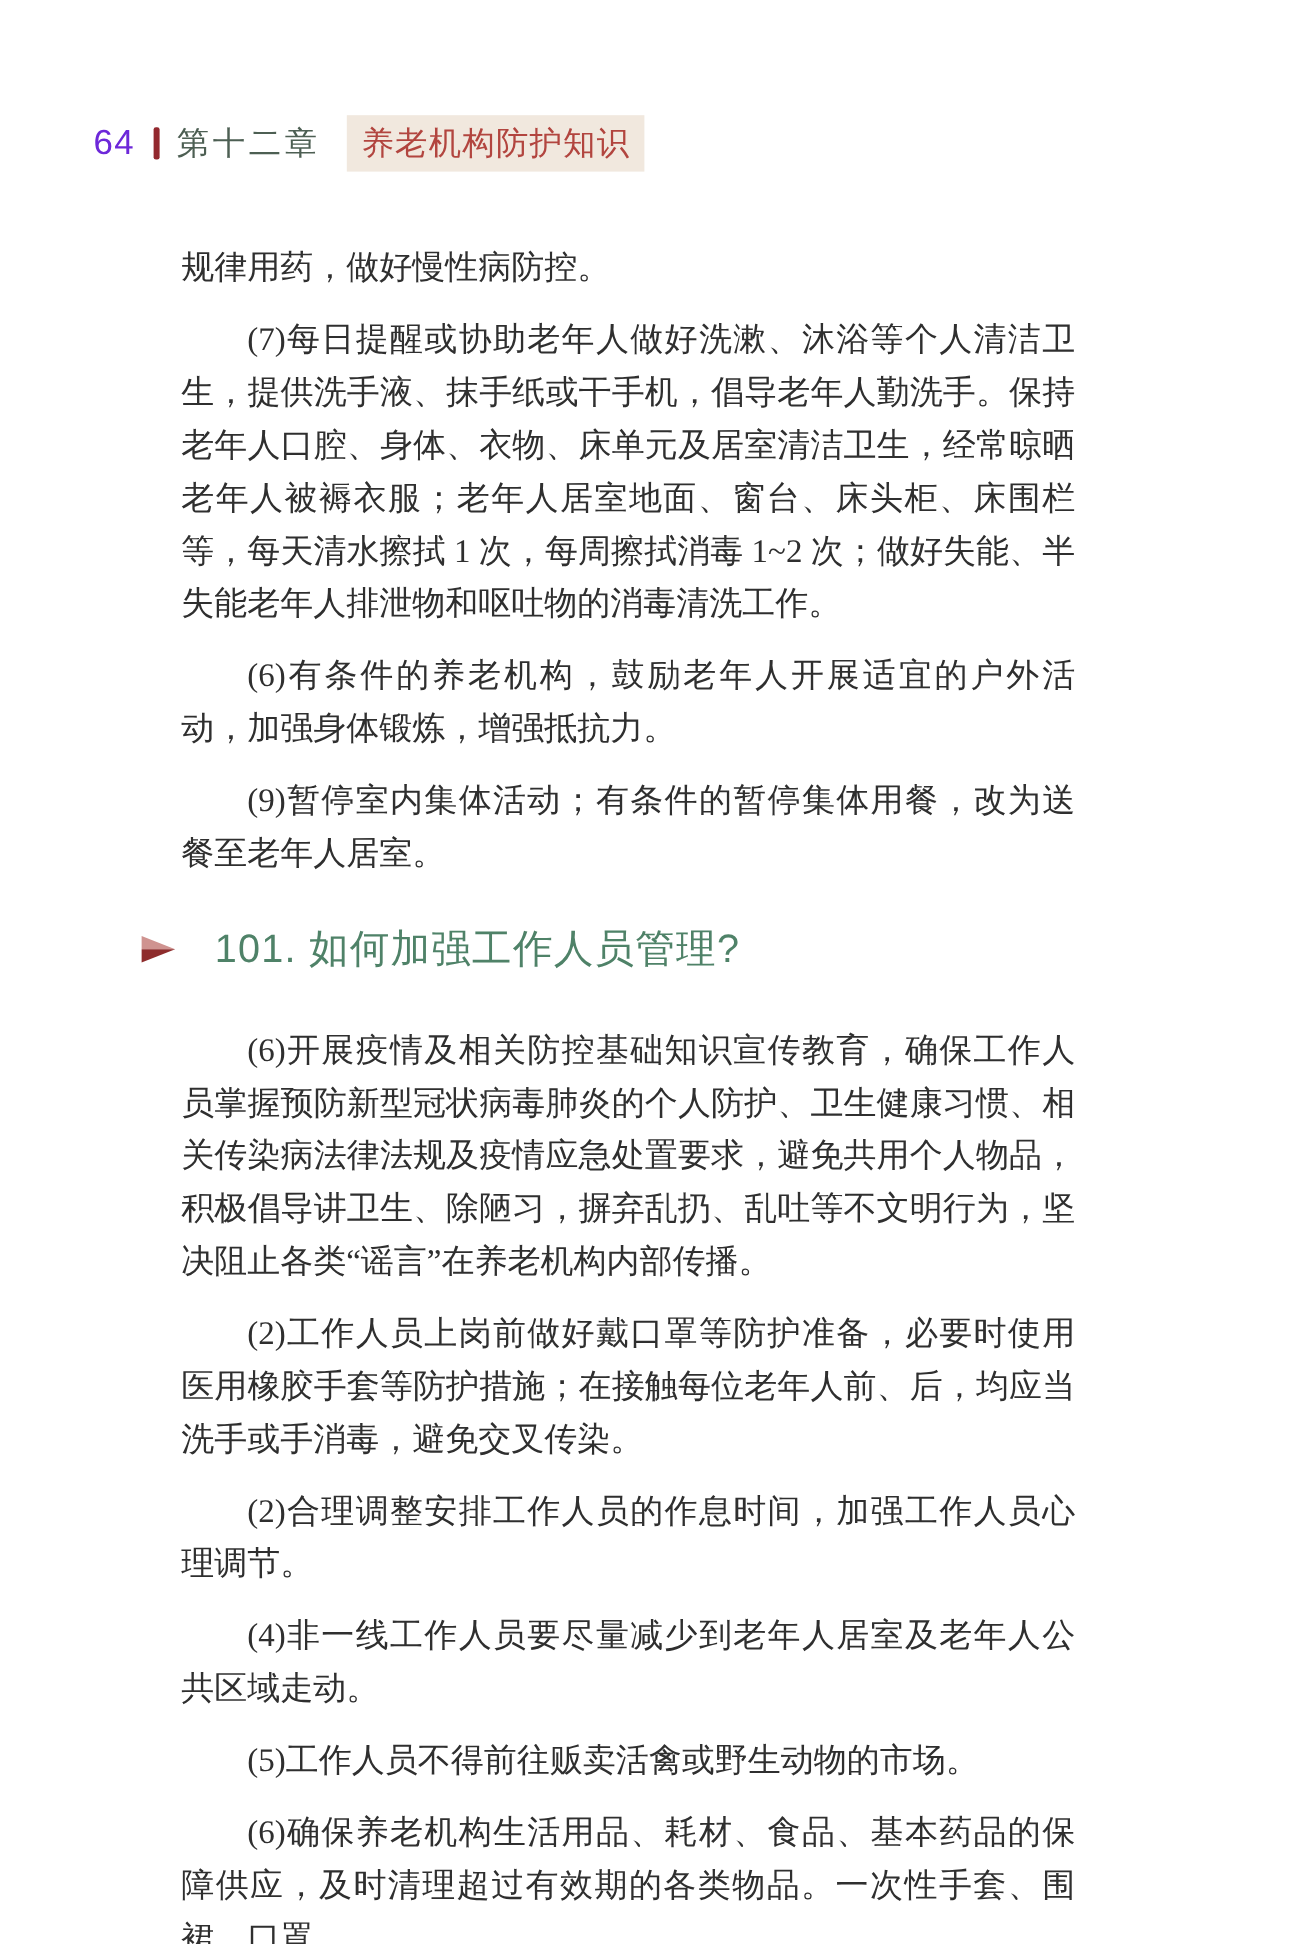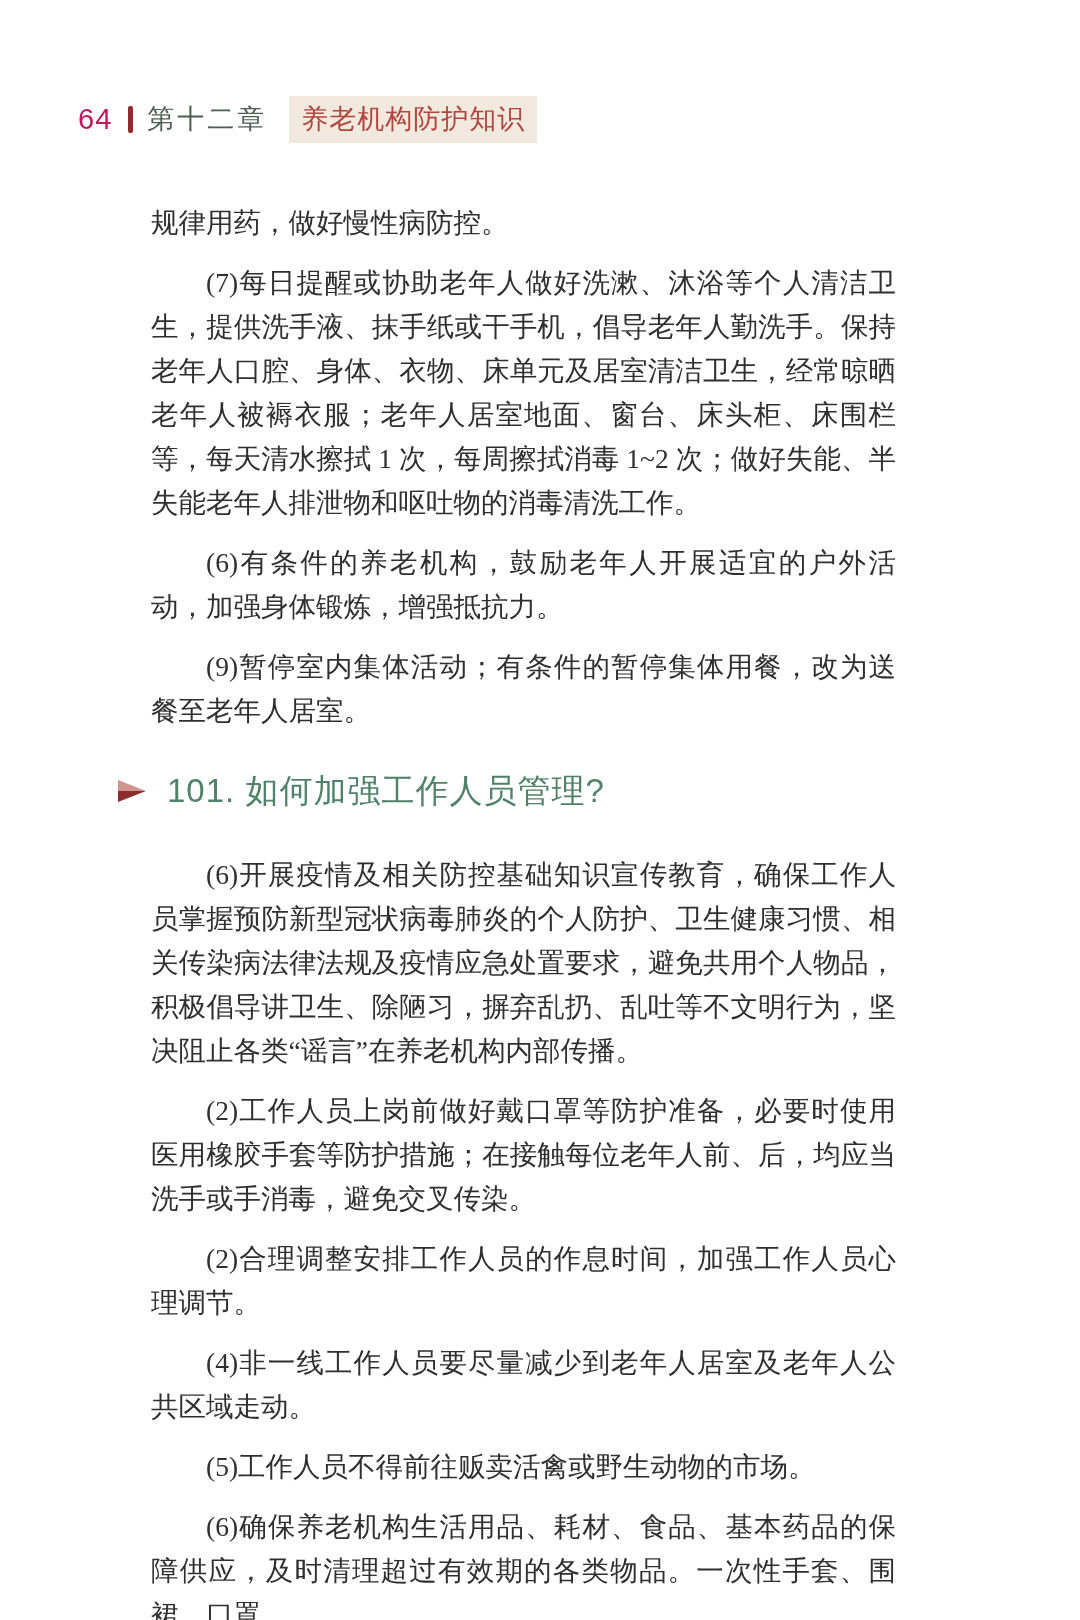--- a/index.html
+++ b/index.html
@@ -21,21 +21,21 @@
     position: absolute;
     top: 98px;
     left: 78px;
     display: flex;
     align-items: center;
     height: 42px;
   }
   .page-number {
     font-family: "Liberation Sans", "DejaVu Sans", sans-serif;
     font-size: 29px;
-    color: #be185d;
+    color: #6d28d9;
     letter-spacing: 1px;
   }
   .header-sep {
     width: 5px;
     height: 27px;
     background: #93282e;
     border-radius: 2px;
     margin: 0 14px 0 16px;
   }
   .chapter-label {
@@ -68,20 +68,21 @@
     color: #2f2f2f;
   }
   .para.indent {
     text-indent: 2em;
   }
   
   .section-heading {
     display: flex;
     align-items: center;
     margin: 36px 0 40px -20px;
+    gap: 12px;
   }
   .heading-marker {
     width: 34px;
     height: 30px;
     margin-right: 18px;
     flex: 0 0 auto;
   }
   .heading-text {
     font-family: "Liberation Sans", "DejaVu Sans", sans-serif;
     font-size: 33px;

